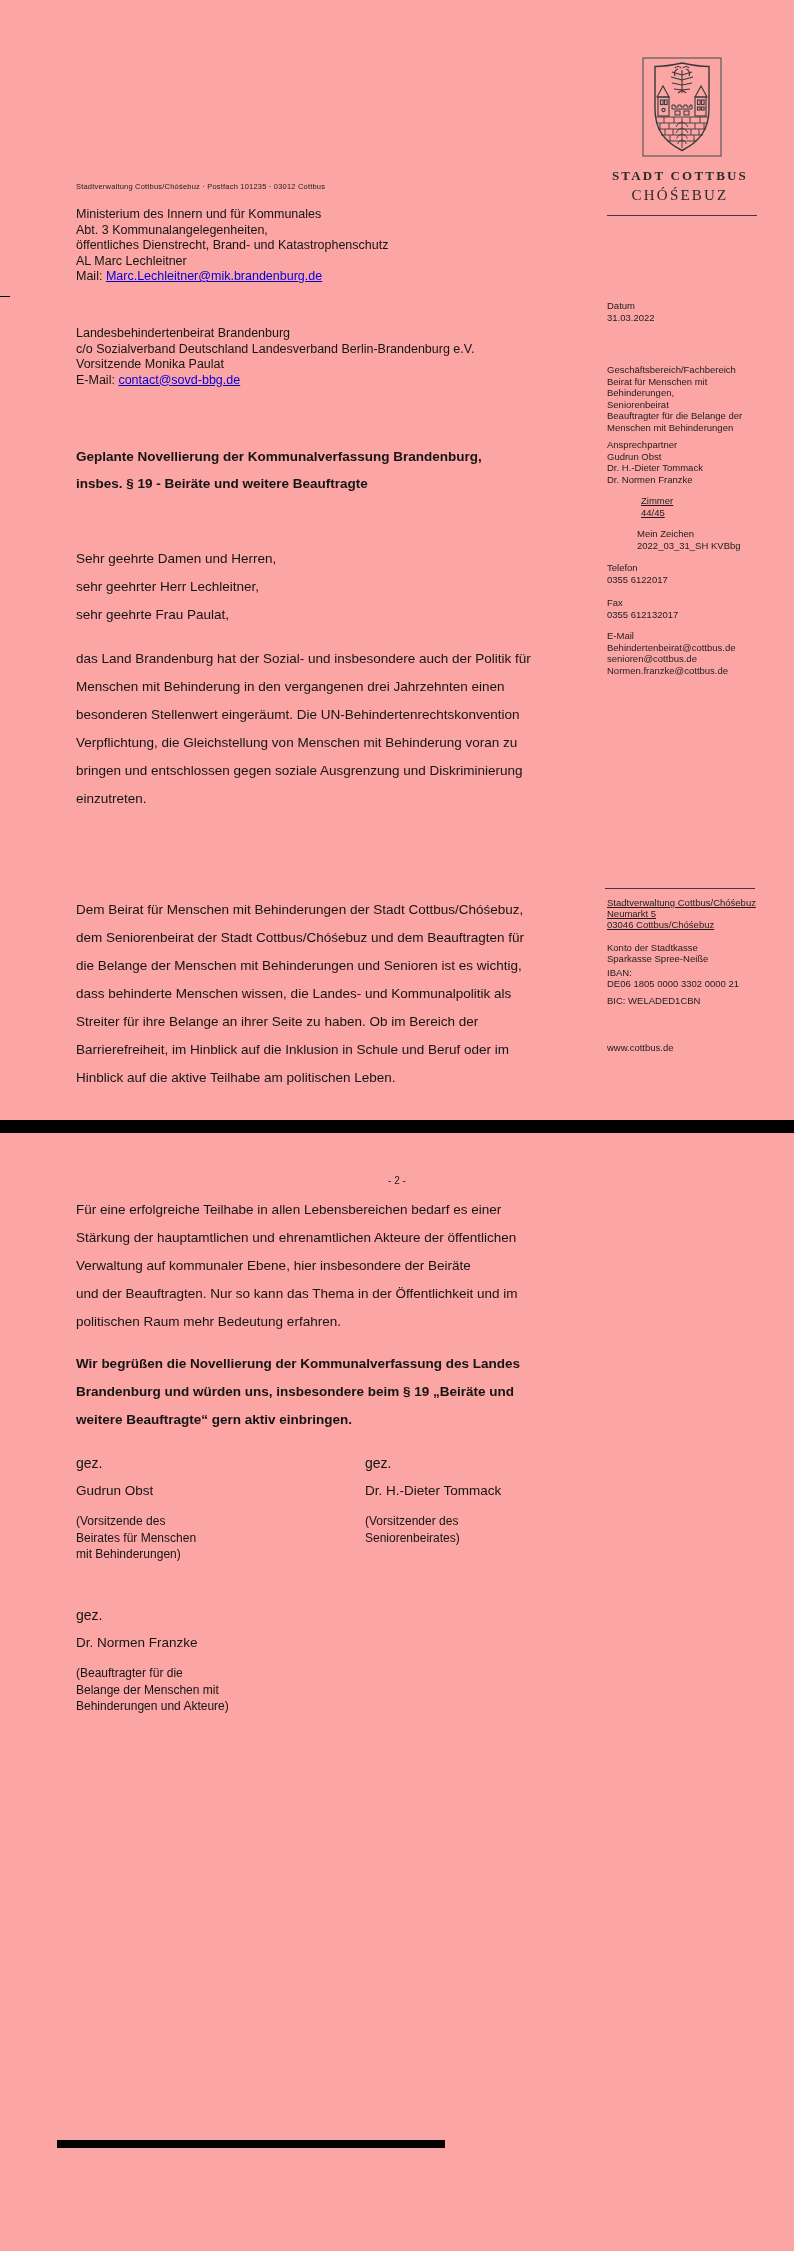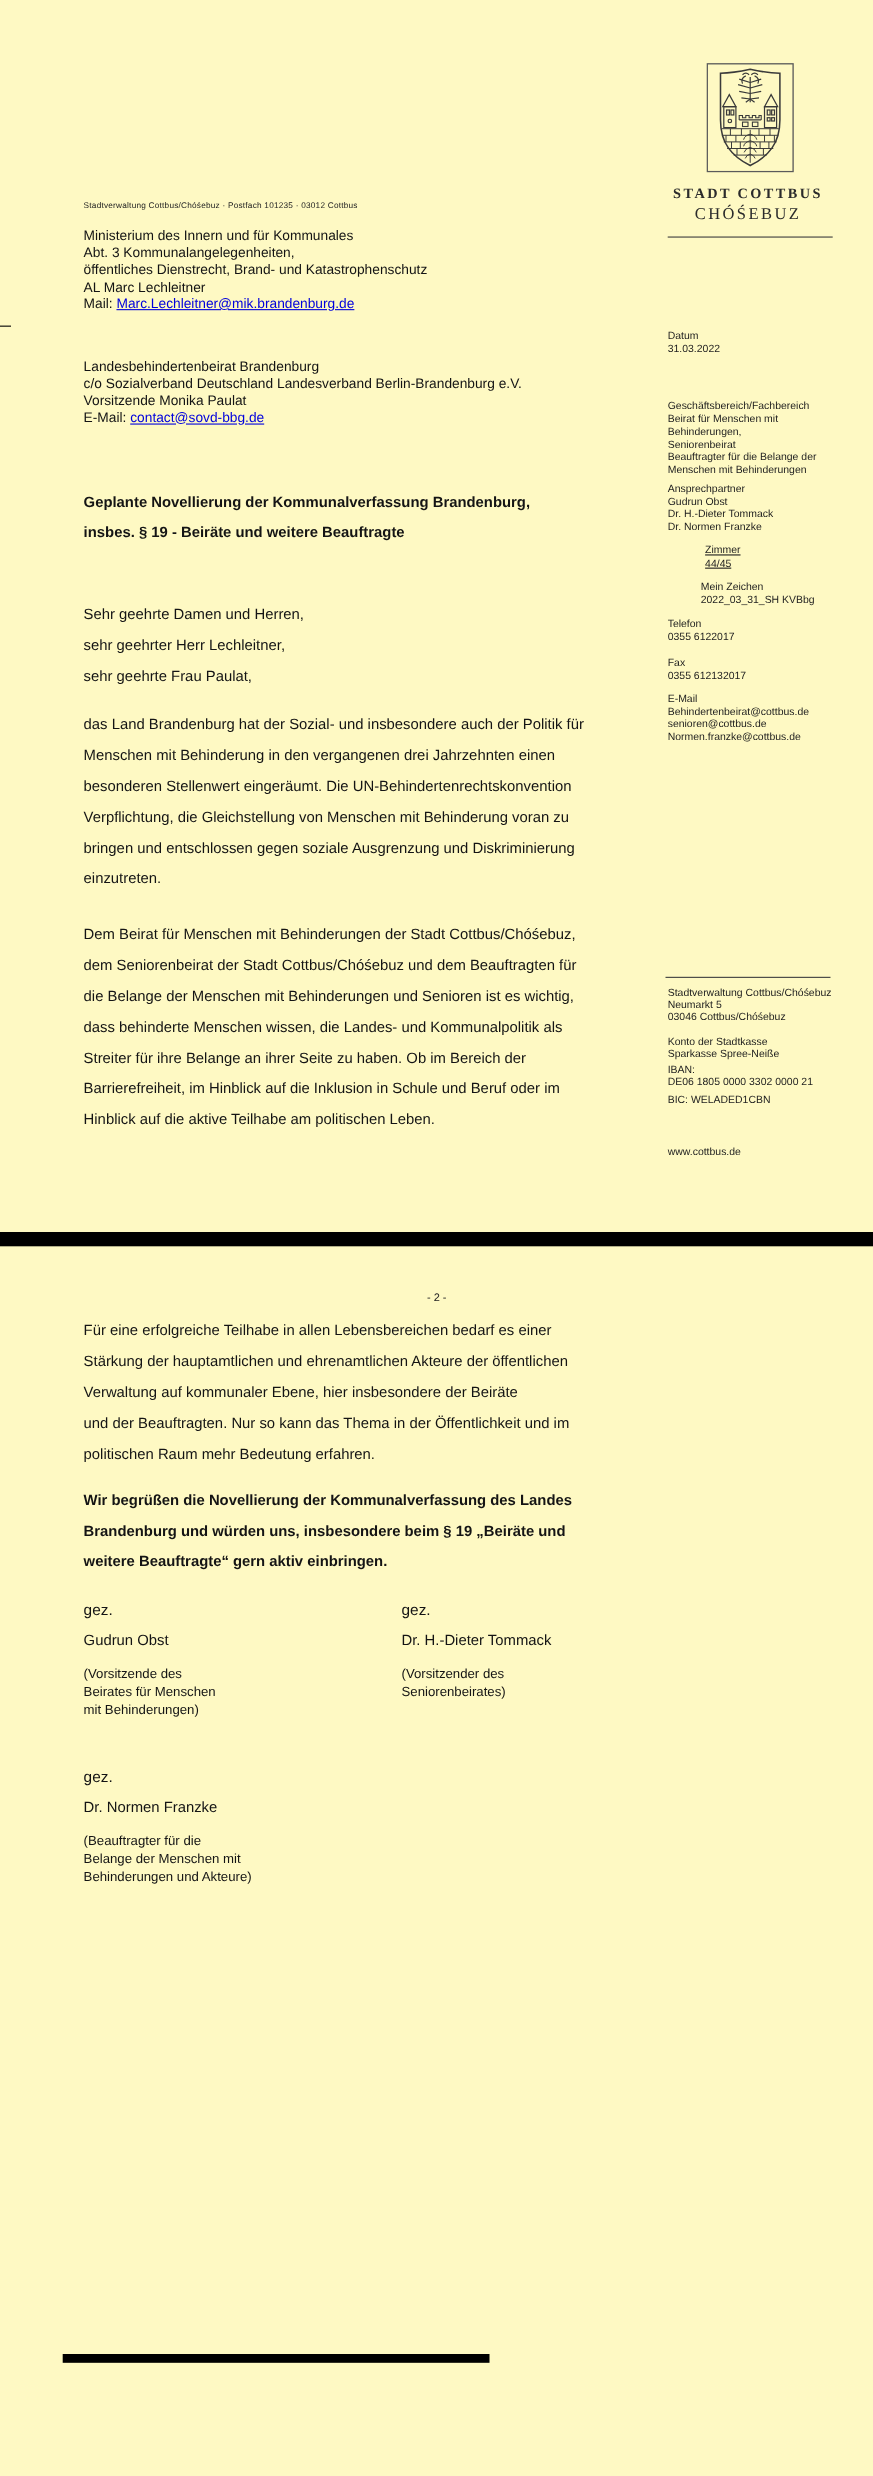--- a/index.html
+++ b/index.html
@@ -1,17 +1,17 @@
 <!DOCTYPE html>
 <html><head>
 <meta charset="utf-8">
 <style>
   html,body{margin:0;padding:0;background:#ffffff;}
   .doc{
-    position:relative;width:794px;height:2251px;background:#fef9c3;
+    position:relative;width:794px;height:2251px;background:#fca5a5;
     font-family:"Liberation Sans",sans-serif;color:#141414;overflow:hidden;
   }
   .abs{position:absolute;}
   .nw{white-space:nowrap;}
   .sender{font-size:7.5px;color:#222;letter-spacing:.2px;}
   .addr-line{font-size:12.5px;line-height:15.5px;}
   .body-line{font-size:13.5px;line-height:28px;}
   .bold{font-weight:bold;}
   .mail-link{color:#0000dd;text-decoration:underline;}
   .side{font-size:9.5px;line-height:11.5px;color:#1d1d1d;width:185px;}
@@ -155,32 +155,32 @@
 
   <div class="abs" style="left:76px;top:645px;">
     <div class="body-line nw">das Land Brandenburg hat der Sozial- und insbesondere auch der Politik für</div>
     <div class="body-line nw">Menschen mit Behinderung in den vergangenen drei Jahrzehnten einen</div>
     <div class="body-line nw">besonderen Stellenwert eingeräumt. Die UN-Behindertenrechtskonvention</div>
     <div class="body-line nw">Verpflichtung, die Gleichstellung von Menschen mit Behinderung voran zu</div>
     <div class="body-line nw">bringen und entschlossen gegen soziale Ausgrenzung und Diskriminierung</div>
     <div class="body-line nw">einzutreten.</div>
   </div>
 
-  <div class="abs" style="left:76px;top:836px;">
+  <div class="abs" style="left:76px;top:896px;">
     <div class="body-line nw">Dem Beirat für Menschen mit Behinderungen der Stadt Cottbus/Chóśebuz,</div>
     <div class="body-line nw">dem Seniorenbeirat der Stadt Cottbus/Chóśebuz und dem Beauftragten für</div>
     <div class="body-line nw">die Belange der Menschen mit Behinderungen und Senioren ist es wichtig,</div>
     <div class="body-line nw">dass behinderte Menschen wissen, die Landes- und Kommunalpolitik als</div>
     <div class="body-line nw">Streiter für ihre Belange an ihrer Seite zu haben. Ob im Bereich der</div>
     <div class="body-line nw">Barrierefreiheit, im Hinblick auf die Inklusion in Schule und Beruf oder im</div>
     <div class="body-line nw">Hinblick auf die aktive Teilhabe am politischen Leben.</div>
   </div>
 
   <div class="abs rule" style="left:605px;top:888px;width:150px;"></div>
-  <div class="abs side" style="left:607px;top:897px;line-height:11px;">
+  <div class="abs side" style="left:607px;top:897px;line-height:11px;text-decoration:underline;">
     <div>Stadtverwaltung Cottbus/Chóśebuz</div>
     <div>Neumarkt 5</div>
     <div>03046 Cottbus/Chóśebuz</div>
   </div>
   <div class="abs side" style="left:607px;top:942px;line-height:11px;">
     <div>Konto der Stadtkasse</div>
     <div>Sparkasse Spree-Neiße</div>
   </div>
   <div class="abs side" style="left:607px;top:967px;line-height:11px;">
     <div>IBAN:</div>

